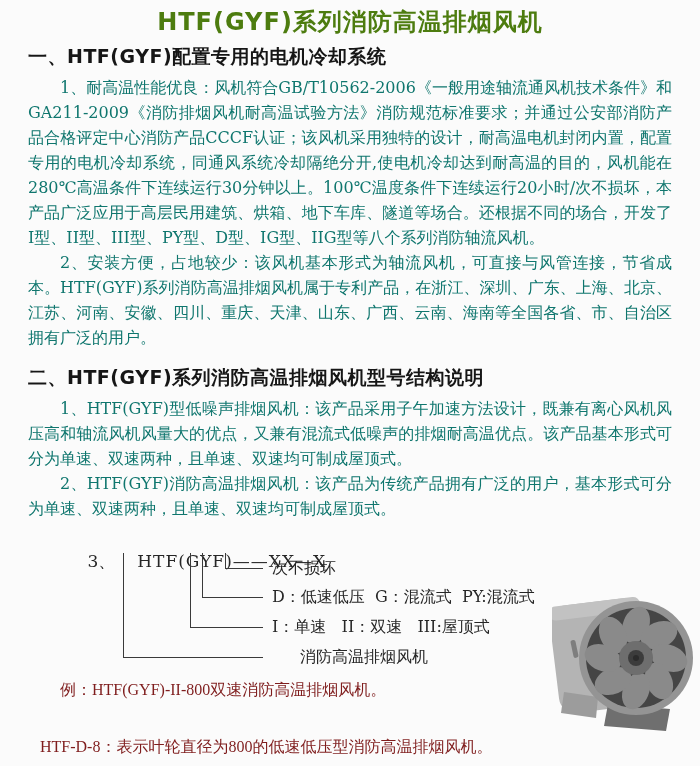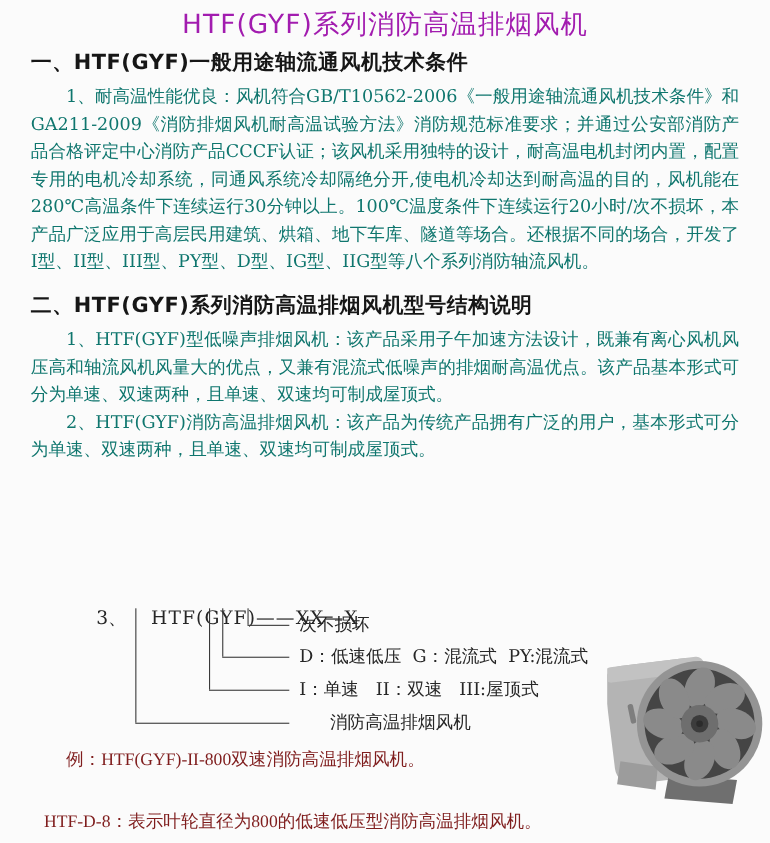--- a/index.html
+++ b/index.html
@@ -12,23 +12,23 @@
     position: relative;
     width: 700px;
     height: 766px;
     background: #fbfbfb;
     color: #262626;
     overflow: hidden;
   }
   .flow { padding: 0 28px; max-height: 528px; overflow: hidden; }
   .doc-title {
     font-family: "DejaVu Sans", "Liberation Sans", sans-serif;
-    font-weight: normal;
+    font-weight: bold;
     font-size: 24px;
-    color: #a21caf;
+    color: #4d7c0f;
     text-align: center;
     letter-spacing: 1px;
     padding-top: 6px;
     margin-bottom: 6px;
   }
   .sec-heading {
     font-family: "DejaVu Sans", "Liberation Sans", sans-serif;
     font-weight: bold;
     font-size: 19px;
     color: #161616;
@@ -83,22 +83,23 @@
   }
 </style>
 </head>
 <body>
 
 <div class="page">
 
   <div class="flow">
     <h1 class="doc-title">HTF(GYF)系列消防高温排烟风机</h1>
 
-    <h2 class="sec-heading">一、HTF(GYF)一般用途轴流通风机技术条件</h2>
+    <h2 class="sec-heading">一、HTF(GYF)配置专用的电机冷却系统</h2>
     <p class="body-para">1、耐高温性能优良：风机符合GB/T10562-2006《一般用途轴流通风机技术条件》和GA211-2009《消防排烟风机耐高温试验方法》消防规范标准要求；并通过公安部消防产品合格评定中心消防产品CCCF认证；该风机采用独特的设计，耐高温电机封闭内置，配置专用的电机冷却系统，同通风系统冷却隔绝分开,使电机冷却达到耐高温的目的，风机能在280℃高温条件下连续运行30分钟以上。100℃温度条件下连续运行20小时/次不损坏，本产品广泛应用于高层民用建筑、烘箱、地下车库、隧道等场合。还根据不同的场合，开发了I型、II型、III型、PY型、D型、IG型、IIG型等八个系列消防轴流风机。</p>
+    <p class="body-para">2、安装方便，占地较少：该风机基本形式为轴流风机，可直接与风管连接，节省成本。HTF(GYF)系列消防高温排烟风机属于专利产品，在浙江、深圳、广东、上海、北京、江苏、河南、安徽、四川、重庆、天津、山东、广西、云南、海南等全国各省、市、自治区拥有广泛的用户。</p>
 
     <h2 class="sec-heading second">二、HTF(GYF)系列消防高温排烟风机型号结构说明</h2>
     <p class="body-para">1、HTF(GYF)型低噪声排烟风机：该产品采用子午加速方法设计，既兼有离心风机风压高和轴流风机风量大的优点，又兼有混流式低噪声的排烟耐高温优点。该产品基本形式可分为单速、双速两种，且单速、双速均可制成屋顶式。</p>
     <p class="body-para">2、HTF(GYF)消防高温排烟风机：该产品为传统产品拥有广泛的用户，基本形式可分为单速、双速两种，且单速、双速均可制成屋顶式。</p>
   </div>
 
   <div class="diagram">
 
     <div class="model-line">
       <span>3、</span><span class="code">HTF(GYF)——XX—X</span>

